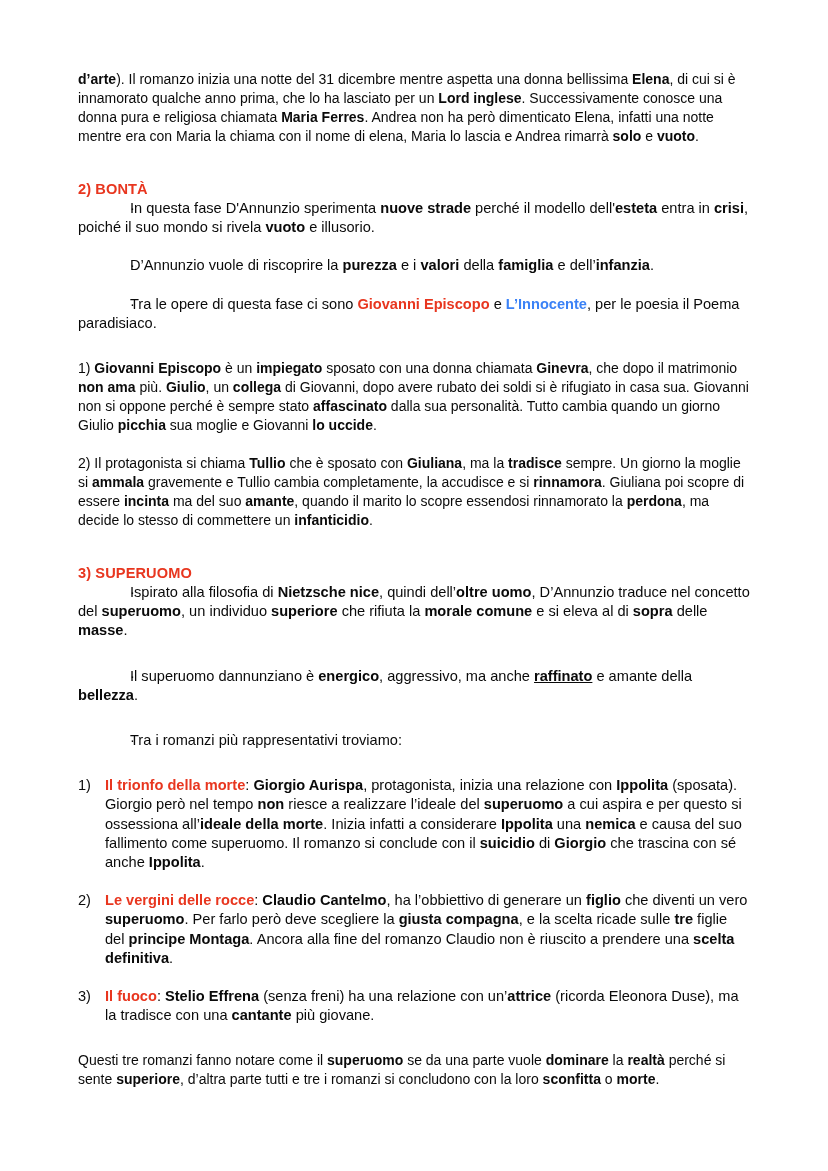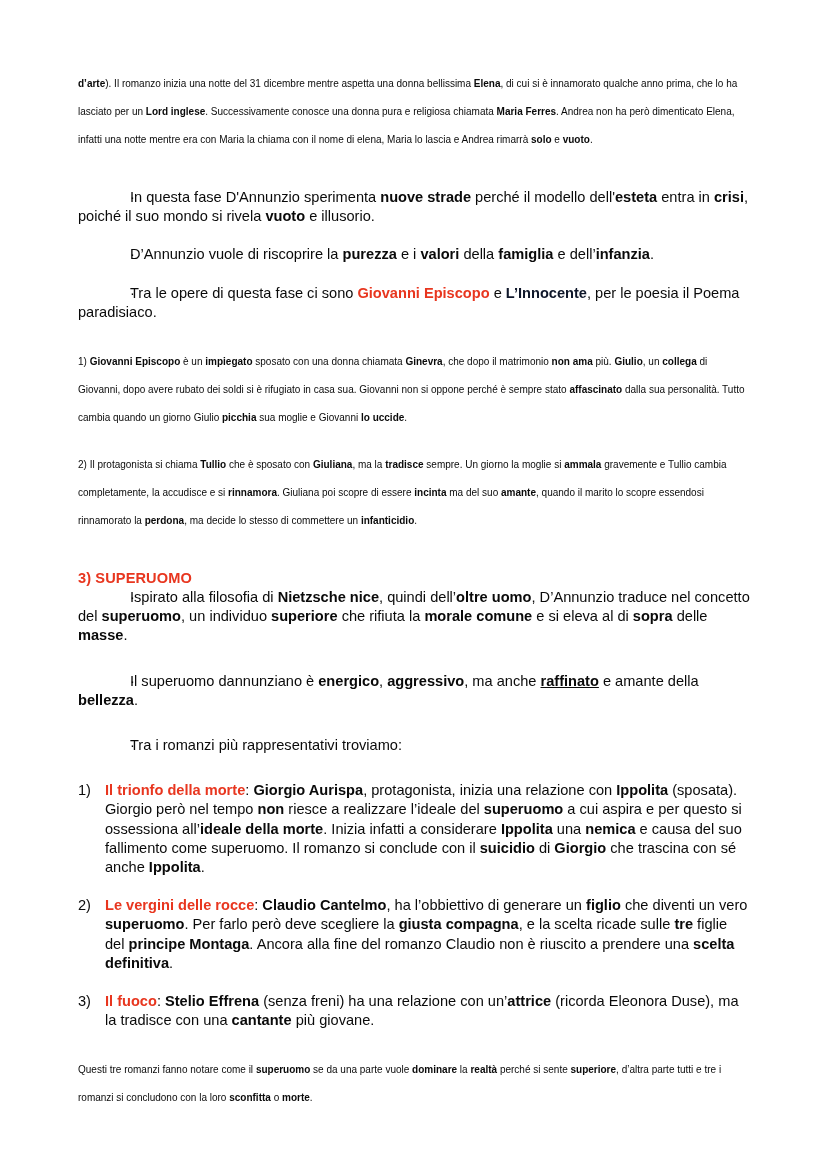--- a/index.html
+++ b/index.html
@@ -22,22 +22,22 @@
     box-sizing: border-box;
     padding: 70px 78px 0 78px;
   }
   .doc-body {
     width: 672px;
   }
 
   
   p.para {
     margin: 0 0 0 0;
-    font-size: 10px;
-    line-height: 28px;
+    font-size: 14px;
+    line-height: 19px;
     text-align: left;
     color: #0a0a0a;
   }
   .gap-sm { height: 19px; }
   .gap-md { height: 26px; }
   .gap-lg { height: 34px; }
 
   
   h2.section-heading {
     margin: 0;
@@ -88,35 +88,36 @@
 </head>
 <body>
 
 <div class="page">
   <div class="doc-body">
 
     <p class="para"><span style="font-weight: bold;">d’arte</span><span>). Il romanzo inizia una notte del 31 dicembre mentre aspetta una donna bellissima </span><span style="font-weight: bold;">Elena</span><span>, di cui si è innamorato qualche anno prima, che lo ha lasciato per un </span><span style="font-weight: bold;">Lord inglese</span><span>. Successivamente conosce una donna pura e religiosa chiamata </span><span style="font-weight: bold;">Maria Ferres</span><span>. Andrea non ha però dimenticato Elena, infatti una notte mentre era con Maria la chiama con il nome di elena, Maria lo lascia e Andrea rimarrà </span><span style="font-weight: bold;">solo</span><span> e </span><span style="font-weight: bold;">vuoto</span><span>.</span></p>
 
     <div class="gap-lg"></div>
 
+    <h2 class="section-heading">2) BONTÀ</h2>
 
     <div class="bullet-block">
       <span class="bullet-mark">·</span><span class="bullet-text"><span>In questa fase D'Annunzio sperimenta </span><span style="font-weight: bold;">nuove strade</span><span> perché il modello dell'</span><span style="font-weight: bold;">esteta</span><span> entra in </span><span style="font-weight: bold;">crisi</span><span>, poiché il suo mondo si rivela </span><span style="font-weight: bold;">vuoto</span><span> e illusorio.</span></span>
     </div>
 
     <div class="gap-sm"></div>
 
     <div class="bullet-block">
       <span class="bullet-mark">·</span><span class="bullet-text"><span>D’Annunzio vuole di riscoprire la </span><span style="font-weight: bold;">purezza</span><span> e i </span><span style="font-weight: bold;">valori</span><span> della </span><span style="font-weight: bold;">famiglia</span><span> e dell’</span><span style="font-weight: bold;">infanzia</span><span>.</span></span>
     </div>
 
     <div class="gap-sm"></div>
 
     <div class="bullet-block">
-      <span class="bullet-mark">·</span><span class="bullet-text"><span>Tra le opere di questa fase ci sono </span><span style="font-weight: bold; color: rgb(232, 54, 31);">Giovanni Episcopo</span><span> e </span><span style="font-weight: bold; color: #0f172a;">L’Innocente</span><span>, per le poesia il Poema paradisiaco.</span></span>
+      <span class="bullet-mark">·</span><span class="bullet-text"><span>Tra le opere di questa fase ci sono </span><span style="font-weight: bold; color: rgb(232, 54, 31);">Giovanni Episcopo</span><span> e </span><span style="font-weight: bold; color: #3b82f6;">L’Innocente</span><span>, per le poesia il Poema paradisiaco.</span></span>
     </div>
 
     <div class="gap-md"></div>
 
     <p class="para"><span>1) </span><span style="font-weight: bold;">Giovanni Episcopo</span><span> è un </span><span style="font-weight: bold;">impiegato</span><span> sposato con una donna chiamata </span><span style="font-weight: bold;">Ginevra</span><span>, che dopo il matrimonio </span><span style="font-weight: bold;">non ama</span><span> più. </span><span style="font-weight: bold;">Giulio</span><span>, un </span><span style="font-weight: bold;">collega</span><span> di Giovanni, dopo avere rubato dei soldi si è rifugiato in casa sua. Giovanni non si oppone perché è sempre stato </span><span style="font-weight: bold;">affascinato</span><span> dalla sua personalità. Tutto cambia quando un giorno Giulio </span><span style="font-weight: bold;">picchia</span><span> sua moglie e Giovanni </span><span style="font-weight: bold;">lo uccide</span><span>.</span></p>
 
     <div class="gap-sm"></div>
 
     <p class="para"><span>2) Il protagonista si chiama </span><span style="font-weight: bold;">Tullio</span><span> che è sposato con </span><span style="font-weight: bold;">Giuliana</span><span>, ma la </span><span style="font-weight: bold;">tradisce</span><span> sempre. Un giorno la moglie si </span><span style="font-weight: bold;">ammala</span><span> gravemente e Tullio cambia completamente, la accudisce e si </span><span style="font-weight: bold;">rinnamora</span><span>. Giuliana poi scopre di essere </span><span style="font-weight: bold;">incinta</span><span> ma del suo </span><span style="font-weight: bold;">amante</span><span>, quando il marito lo scopre essendosi rinnamorato la </span><span style="font-weight: bold;">perdona</span><span>, ma decide lo stesso di commettere un </span><span style="font-weight: bold;">infanticidio</span><span>.</span></p>
 
@@ -124,21 +125,21 @@
 
     <h2 class="section-heading">3) SUPERUOMO</h2>
 
     <div class="bullet-block">
       <span class="bullet-mark">·</span><span class="bullet-text"><span>Ispirato alla filosofia di </span><span style="font-weight: bold;">Nietzsche nice</span><span>, quindi dell’</span><span style="font-weight: bold;">oltre uomo</span><span>, D’Annunzio traduce nel concetto del </span><span style="font-weight: bold;">superuomo</span><span>, un individuo </span><span style="font-weight: bold;">superiore</span><span> che rifiuta la </span><span style="font-weight: bold;">morale comune</span><span> e si eleva al di </span><span style="font-weight: bold;">sopra</span><span> delle </span><span style="font-weight: bold;">masse</span><span>.</span></span>
     </div>
 
     <div class="gap-md"></div>
 
     <div class="bullet-block">
-      <span class="bullet-mark">·</span><span class="bullet-text"><span>Il superuomo dannunziano è </span><span style="font-weight: bold;">energico</span><span>, </span><span style="font-weight: bold;">aggressivo</span><span>, ma anche </span><span style="font-weight: bold; text-decoration: underline;">raffinato</span><span> e amante della </span><span style="font-weight: bold;">bellezza</span><span>.</span></span>
+      <span class="bullet-mark">·</span><span class="bullet-text"><span>Il superuomo dannunziano è </span><span style="font-weight: bold;">energico</span><span>, </span><span style="font-weight: normal;">aggressivo</span><span>, ma anche </span><span style="font-weight: bold; text-decoration: underline;">raffinato</span><span> e amante della </span><span style="font-weight: bold;">bellezza</span><span>.</span></span>
     </div>
 
     <div class="gap-md"></div>
 
     <div class="bullet-block">
       <span class="bullet-mark">·</span><span class="bullet-text"><span>Tra i romanzi più rappresentativi troviamo:</span></span>
     </div>
 
     <div class="gap-md"></div>
 

